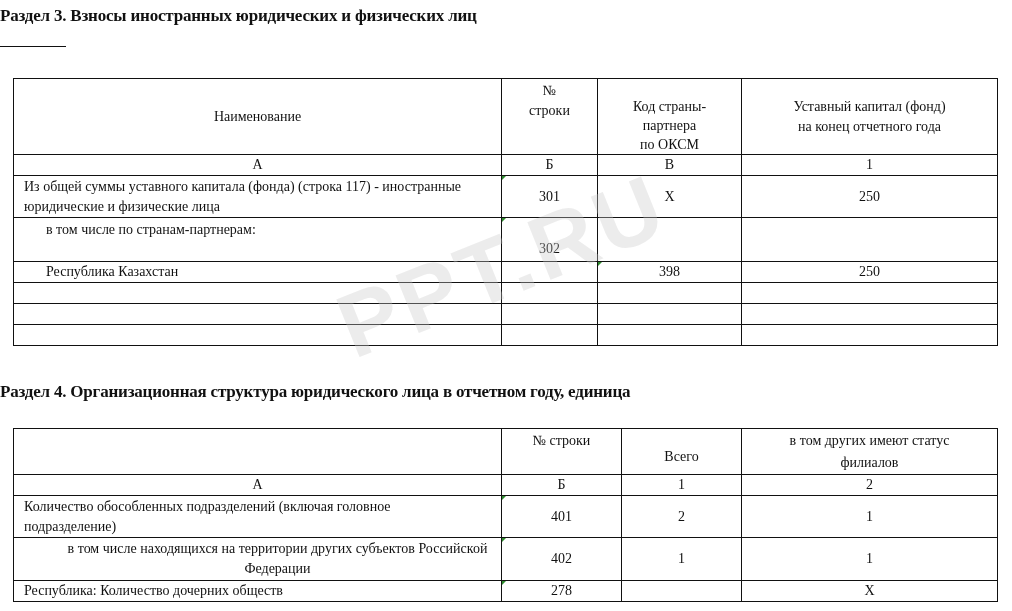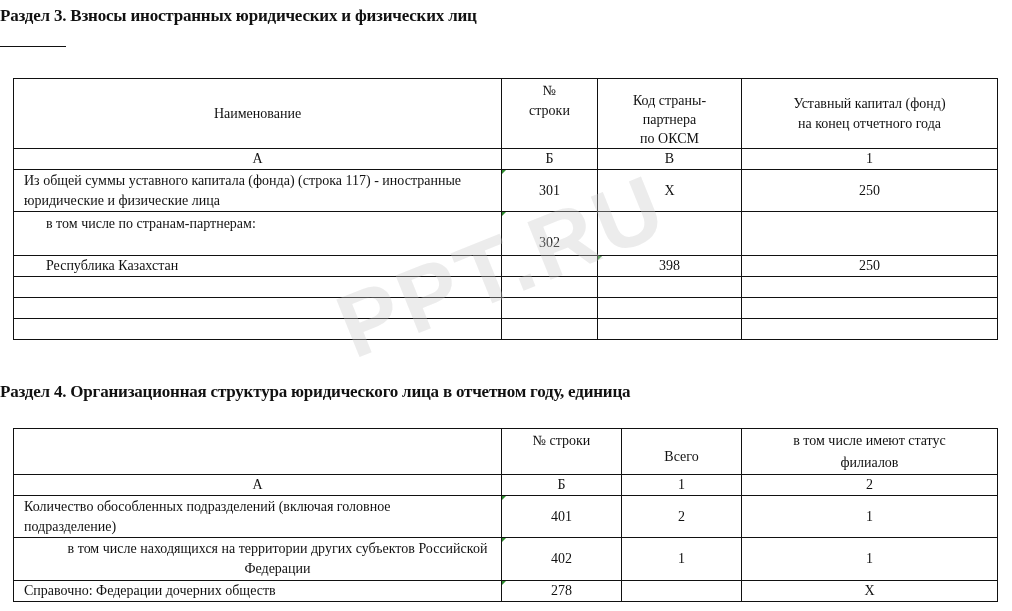--- a/index.html
+++ b/index.html
@@ -46,21 +46,21 @@
       <col style="width:488px">
       <col style="width:96px">
       <col style="width:144px">
       <col style="width:256px">
     </colgroup>
   <tbody>
       <tr style="height:66px;">
     <td>Наименование</td>
     <td style="white-space:pre-line; vertical-align:top; padding-top:2px;">№
 строки</td>
-    <td style="white-space:pre-line; line-height:19px; vertical-align:top; padding-top:12px;">Код страны-
+    <td style="white-space:pre-line; line-height:19px; vertical-align:top; padding-top:18px;">Код страны-
 партнера
 по ОКСМ</td>
     <td style="white-space:pre-line;">Уставный капитал (фонд)
 на конец отчетного года</td>
   </tr>
   <tr style="height:21px;">
     <td>А</td>
     <td>Б</td>
     <td>В</td>
     <td>1</td>
@@ -111,21 +111,21 @@
       <col style="width:488px">
       <col style="width:120px">
       <col style="width:120px">
       <col style="width:256px">
     </colgroup>
   <tbody>
       <tr style="height:46px;">
     <td></td>
     <td class="top" style="padding-top:2px;">№ строки</td>
     <td class="top" style="padding-top:18px;">Всего</td>
-    <td style="white-space:pre-line; line-height:22px;">в том числе имеют статус
+    <td style="white-space:pre-line; line-height:22px;">в том других имеют статус
 филиалов</td>
   </tr>
   <tr style="height:21px;">
     <td>А</td>
     <td>Б</td>
     <td>1</td>
     <td>2</td>
   </tr>
   <tr style="height:42px;">
     <td class="left" style="padding-right:30px;">Количество обособленных подразделений (включая головное подразделение)</td>
@@ -133,21 +133,21 @@
     <td>2</td>
     <td>1</td>
   </tr>
   <tr style="height:43px;">
     <td class="left indent2" style="padding-right:10px;">в том числе находящихся на территории других субъектов Российской Федерации</td>
     <td class="mark">402</td>
     <td>1</td>
     <td>1</td>
   </tr>
   <tr style="height:21px;">
-    <td class="left">Справочно: Федерации дочерних обществ</td>
+    <td class="left">Республика: Количество дочерних обществ</td>
     <td class="mark">278</td>
     <td></td>
     <td>X</td>
   </tr>
 </tbody>
   </table>
 
 <div class="watermark">PPT.RU</div>
 
 </body></html>

